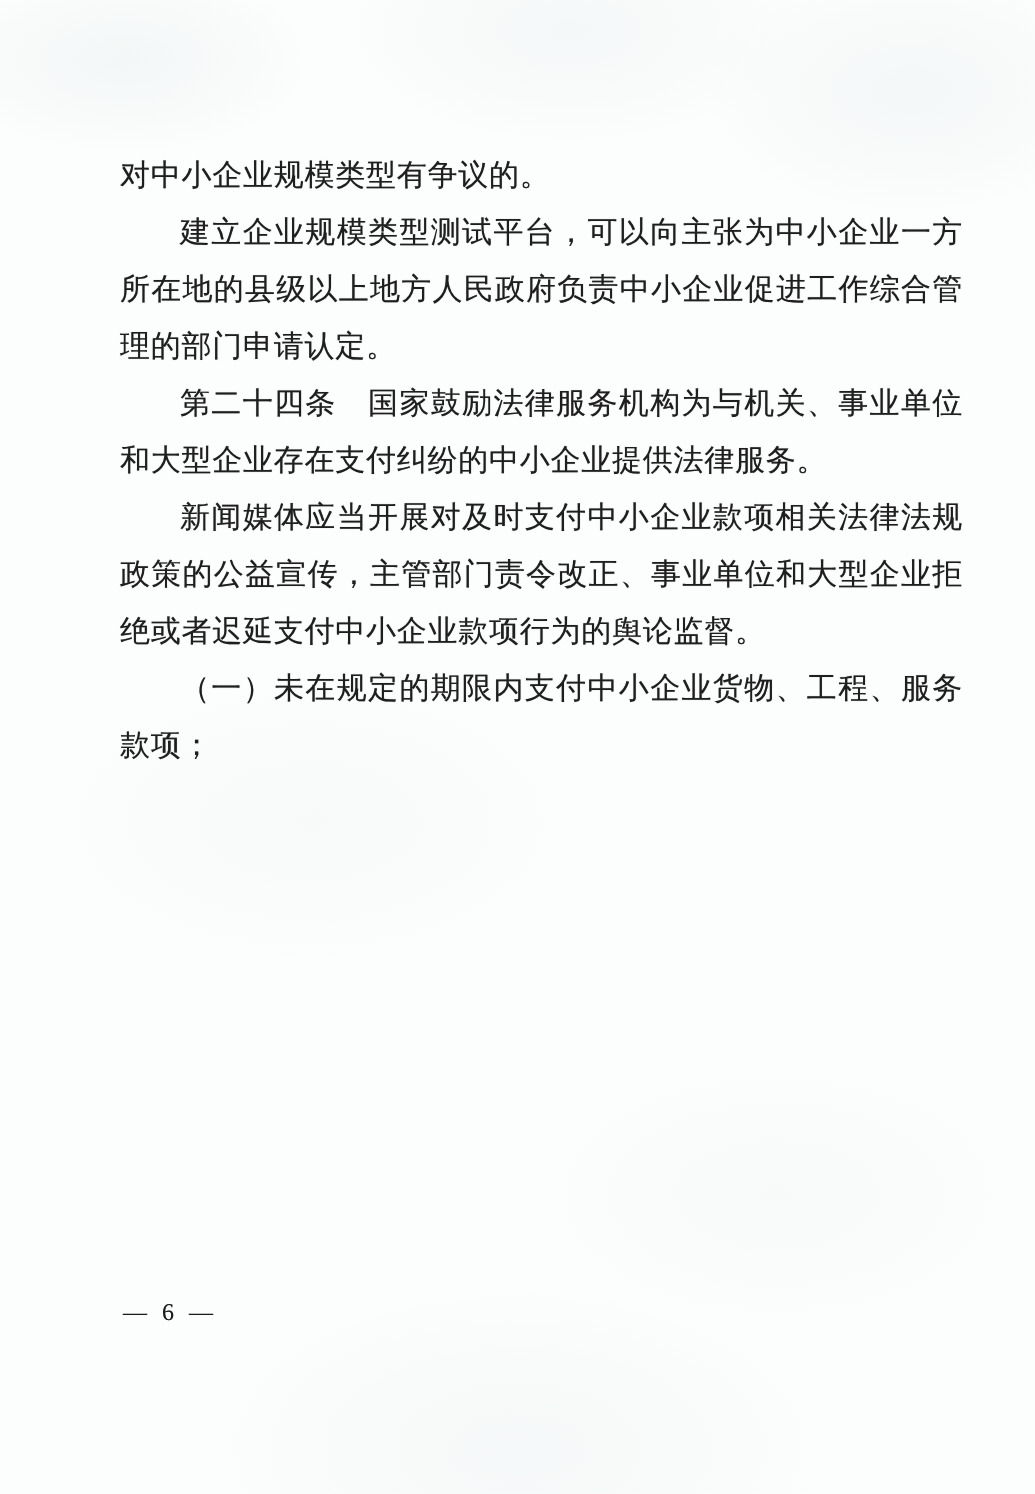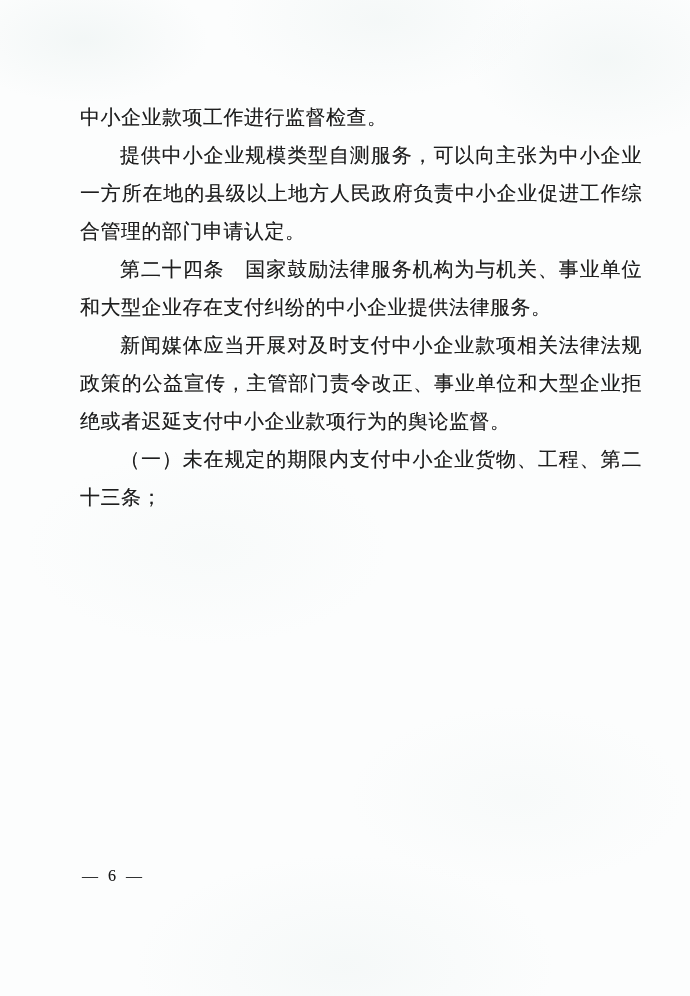--- a/index.html
+++ b/index.html
@@ -60,21 +60,21 @@
     text-shadow: 0 0 0.4px rgba(30,30,30,0.5);
   }
 </style>
 </head>
 <body>
 
 <div class="page">
   <div class="scan-noise"></div>
 
   <div class="content">
-    <p>中小企业款项工作进行监督检查。</p>
-    <p class="indent">提供中小企业规模类型自测服务，可以向主张为中小企业一方所在地的县级以上地方人民政府负责中小企业促进工作综合管理的部门申请认定。</p>
+    <p>对中小企业规模类型有争议的。</p>
+    <p class="indent">建立企业规模类型测试平台，可以向主张为中小企业一方所在地的县级以上地方人民政府负责中小企业促进工作综合管理的部门申请认定。</p>
     <p class="indent">第二十四条　国家鼓励法律服务机构为与机关、事业单位和大型企业存在支付纠纷的中小企业提供法律服务。</p>
     <p class="indent">新闻媒体应当开展对及时支付中小企业款项相关法律法规政策的公益宣传，主管部门责令改正、事业单位和大型企业拒绝或者迟延支付中小企业款项行为的舆论监督。</p>
-    <p class="indent">（一）未在规定的期限内支付中小企业货物、工程、第二十三条；</p>
+    <p class="indent">（一）未在规定的期限内支付中小企业货物、工程、服务款项；</p>
   </div>
 
   <div class="page-number">— 6 —</div>
 </div>
 
 </body></html>

